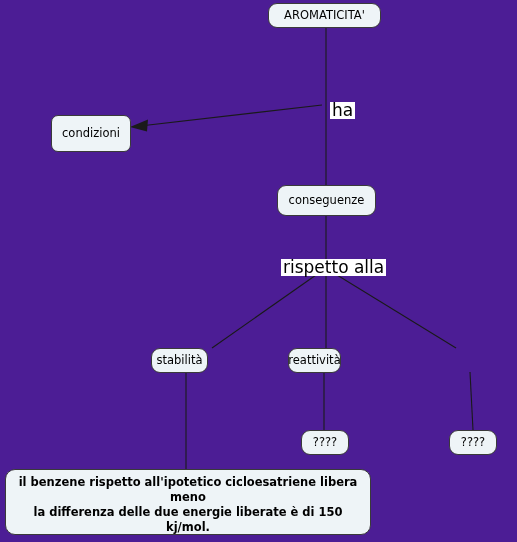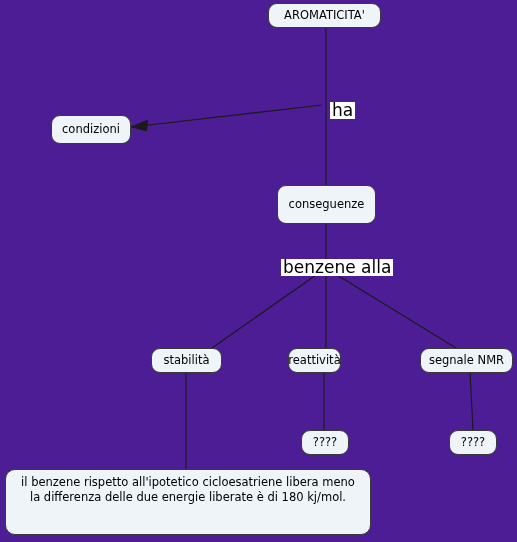--- a/index.html
+++ b/index.html
@@ -84,54 +84,51 @@
 
     <line x1="324" y1="372" x2="324" y2="430" stroke="#1a1a1a" stroke-width="1.1"></line>
 
     <line x1="470" y1="372" x2="473" y2="430" stroke="#1a1a1a" stroke-width="1.1"></line>
   </svg>
 
   <div class="node" style="left:268px; top:3px; width:113px; height:25px;">
     <span>AROMATICITA'</span>
   </div>
 
-  <div class="node" style="left:51px; top:115px; width:80px; height:29px;">
+  <div class="node" style="left:51px; top:115px; width:80px; height:37px;border-radius:7px;">
     <span>condizioni</span>
   </div>
 
-  <div class="node" style="left:277px; top:185px; width:99px; height:39px;">
+  <div class="node" style="left:277px; top:185px; width:99px; height:31px;">
     <span>conseguenze</span>
   </div>
 
-  <div class="node" style="left:151px; top:348px; width:71px; height:25px;">
+  <div class="node" style="left:151px; top:348px; width:57px; height:25px;">
     <span>stabilità</span>
   </div>
 
   <div class="node" style="left:288px; top:348px; width:53px; height:25px;">
     <span>reattività</span>
   </div>
 
-  <div class="node" style="left:420px; top:348px; width:93px; height:25px;">
-    <span>segnale NMR</span>
-  </div>
 
   <div class="node" style="left:301px; top:430px; width:48px; height:25px;">
     <span>????</span>
   </div>
 
   <div class="node" style="left:449px; top:430px; width:48px; height:25px;">
     <span>????</span>
   </div>
 
   <div class="link-label" style="left:330px; top:102px;">
     <span>ha</span>
   </div>
 
   <div class="link-label" style="left:281px; top:259px;">
-    <span>benzene alla</span>
+    <span>rispetto alla</span>
   </div>
 
-  <div class="textbox" style="left:5px; top:469px; width:366px; height:66px;">
+  <div class="textbox" style="left:5px; top:469px; width:366px; height:66px;font-weight:bold;">
     <div>il benzene rispetto all'ipotetico cicloesatriene libera meno</div>
-    <div>la differenza delle due energie liberate  è di 180 kj/mol.</div>
+    <div>la differenza delle due energie liberate  è di 150 kj/mol.</div>
   </div>
 
 </div>
 
 </body></html>

